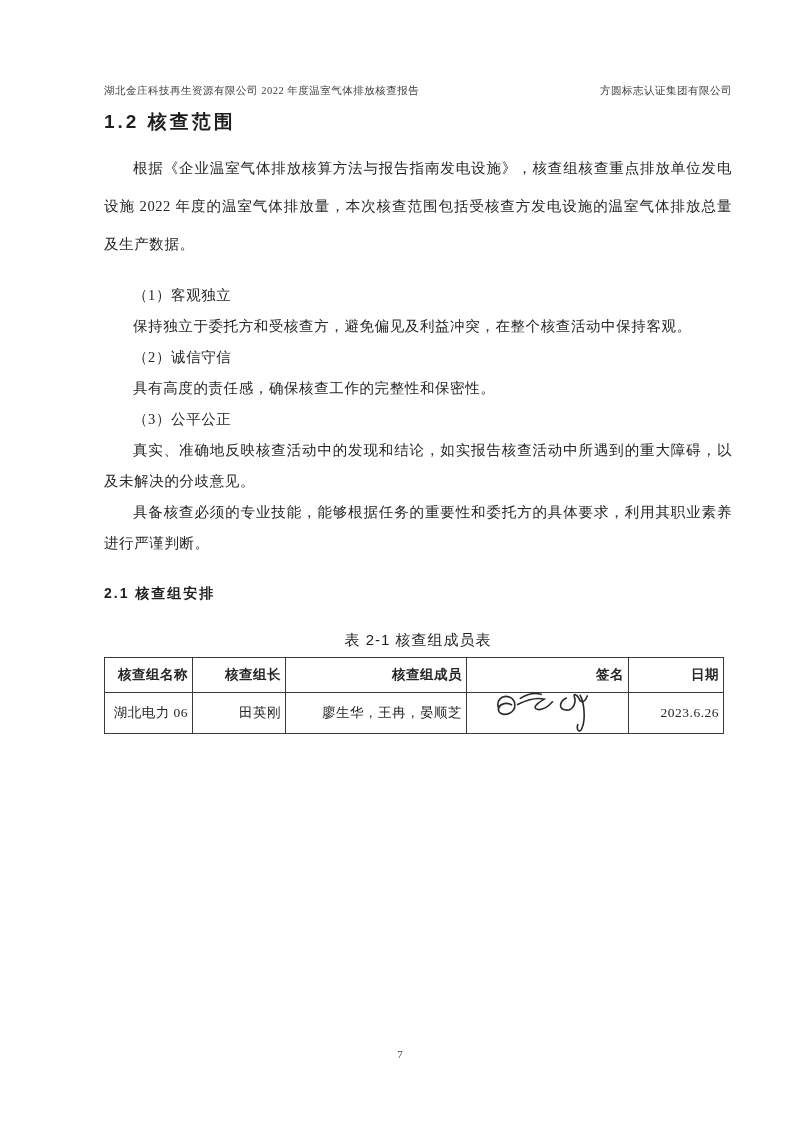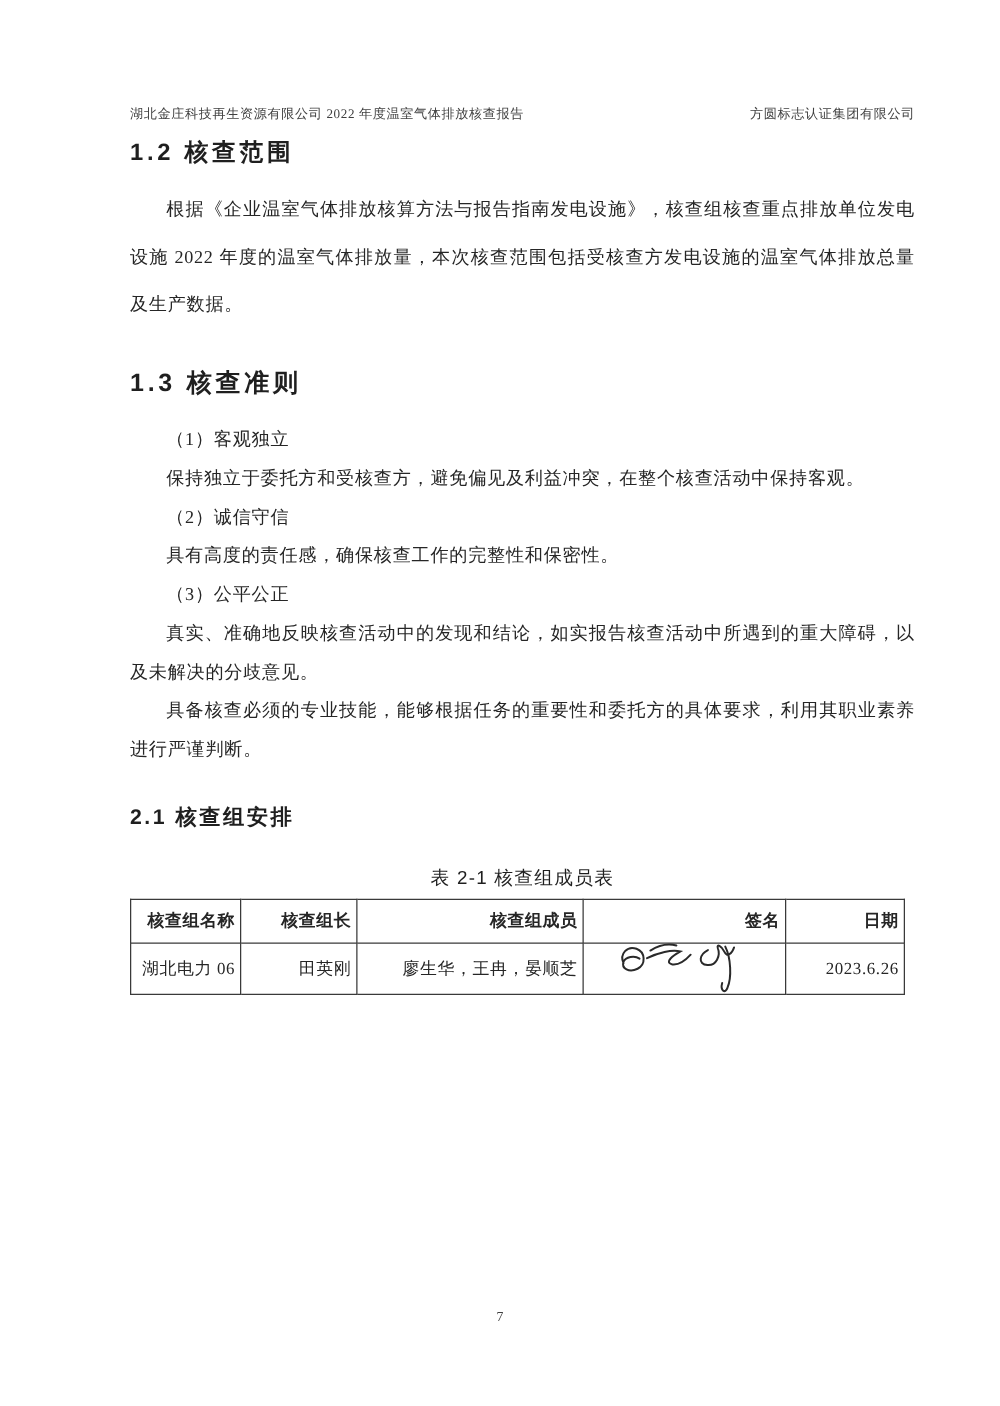--- a/index.html
+++ b/index.html
@@ -31,21 +31,21 @@
   .h-sub {
     font-family: "Liberation Sans", "DejaVu Sans", sans-serif;
     font-weight: bold;
     color: #1f1f1f;
     letter-spacing: 3px;
     margin: 0;
   }
   .h-12 { font-size: 19px; margin-top: 11px; }
   .h-13 { font-size: 20px; margin-top: 30px; }
   .h-2  { font-size: 21px; margin-top: 18px; }
-  .h-21 { font-size: 17px; margin-top: 26px; letter-spacing: 2px; }
+  .h-21 { font-size: 14px; margin-top: 26px; letter-spacing: 2px; }
   
   .para {
     font-size: 14.5px;
     line-height: 38px;
     text-align: justify;
     text-indent: 2em;
     letter-spacing: 0.6px;
     margin: 14px 0 0 0;
     color: #262626;
   }
@@ -117,21 +117,20 @@
 
   <div class="running-header">
     <span>湖北金庄科技再生资源有限公司 2022 年度温室气体排放核查报告</span>
     <span>方圆标志认证集团有限公司</span>
   </div>
 
   <h2 class="h-sub h-12">1.2 核查范围</h2>
 
   <p class="para">根据《企业温室气体排放核算方法与报告指南发电设施》，核查组核查重点排放单位发电设施 2022 年度的温室气体排放量，本次核查范围包括受核查方发电设施的温室气体排放总量及生产数据。</p>
 
-  <h2 class="h-sub h-13">1.3 核查准则</h2>
 
   <div class="principles">
     <p class="principle-heading">（1）客观独立</p>
     <p class="principle-body">保持独立于委托方和受核查方，避免偏见及利益冲突，在整个核查活动中保持客观。</p>
     <p class="principle-heading">（2）诚信守信</p>
     <p class="principle-body">具有高度的责任感，确保核查工作的完整性和保密性。</p>
     <p class="principle-heading">（3）公平公正</p>
     <p class="principle-body">真实、准确地反映核查活动中的发现和结论，如实报告核查活动中所遇到的重大障碍，以及未解决的分歧意见。</p>
     <p class="principle-body">具备核查必须的专业技能，能够根据任务的重要性和委托方的具体要求，利用其职业素养进行严谨判断。</p>
   </div>

